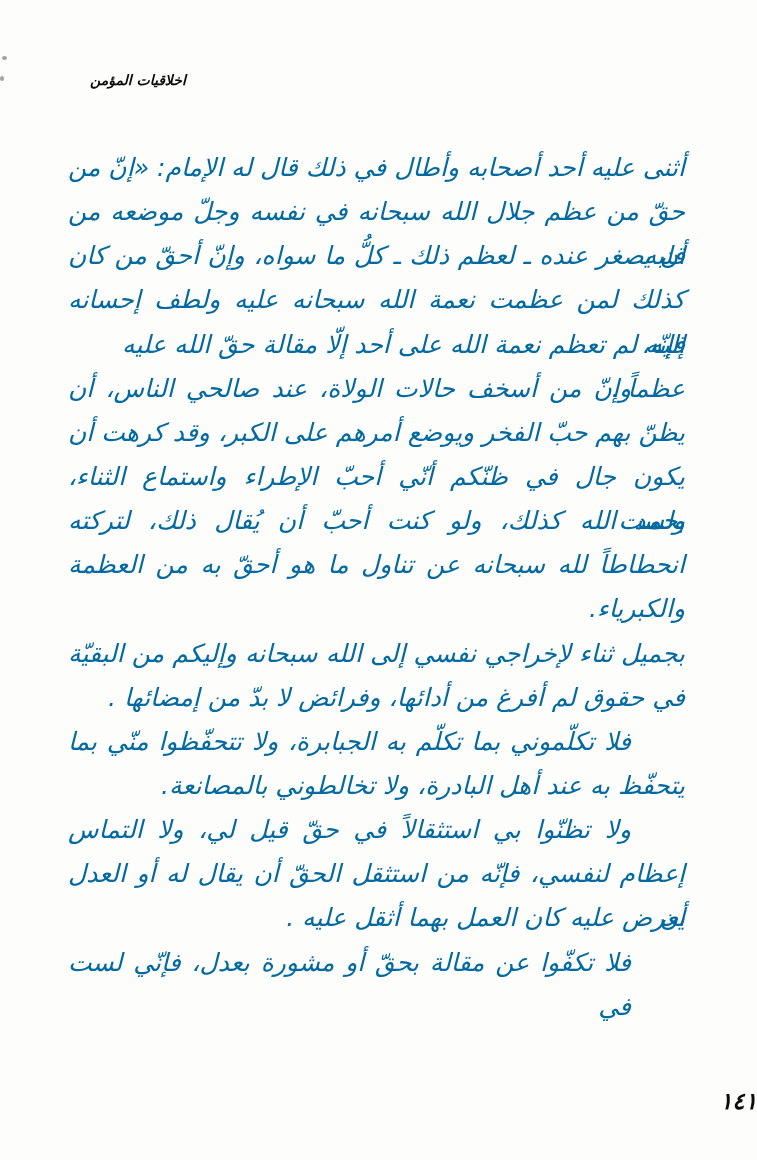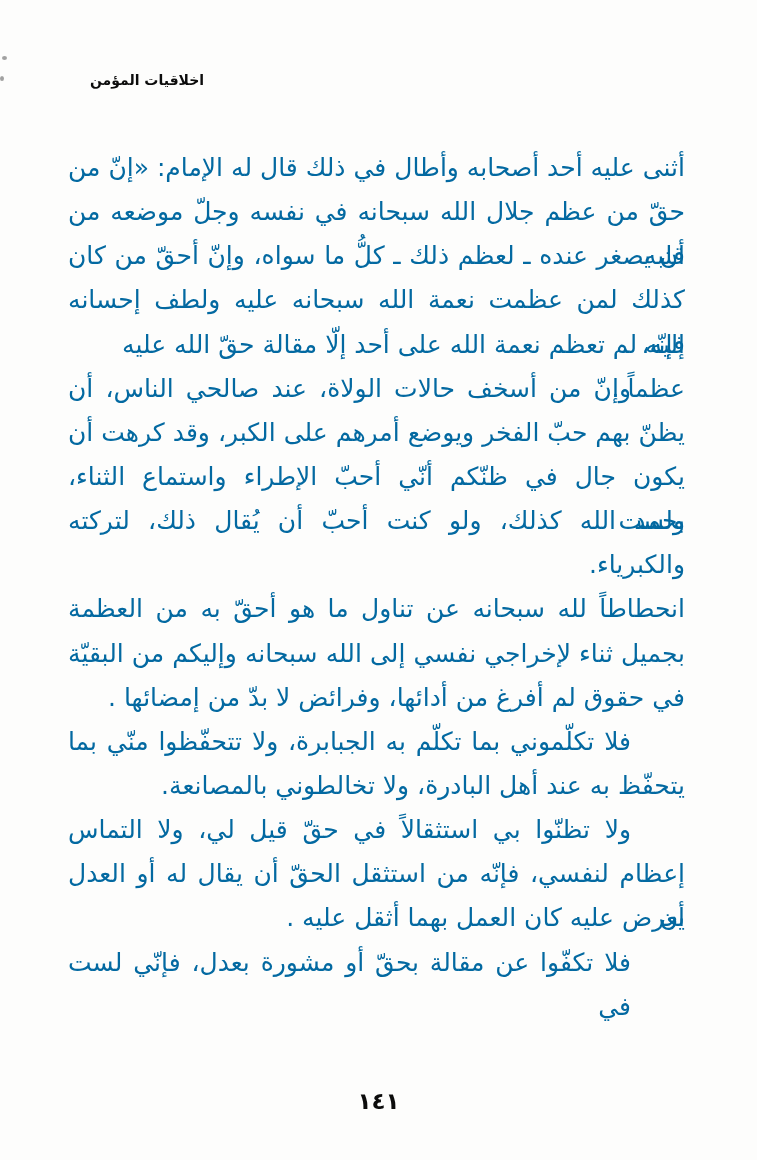--- a/index.html
+++ b/index.html
@@ -8,20 +8,21 @@
     background: #ffffff;
   }
   .page {
     position: relative;
     width: 757px;
     height: 1160px;
     background: #fdfdfc;
     overflow: hidden;
     font-family: "DejaVu Sans", sans-serif;
     color: #111111;
+    font-style: italic;
   }
   
   .running-header {
     position: absolute;
     top: 72px;
     left: 90px;
     direction: rtl;
     font-size: 14px;
     font-weight: bold;
     color: #0c0c0c;
@@ -58,21 +59,20 @@
   
   .line.ind {
     padding-right: 54px;
   }
   
   .page-number {
     position: absolute;
     top: 1088px;
     left: 0;
     right: 0;
-    text-align: center;
     direction: rtl;
     font-size: 23px;
     font-weight: bold;
     color: #0c0c0c;
   }
   
   .speck {
     position: absolute;
     background: #555;
     border-radius: 50%;
@@ -93,22 +93,22 @@
   <div class="text-block">
       <div class="line j">أثنى عليه أحد أصحابه وأطال في ذلك قال له الإمام: «إنّ من</div>
       <div class="line j">حقّ من عظم جلال الله سبحانه في نفسه وجلّ موضعه من قلبه</div>
       <div class="line j">أن يصغر عنده ـ لعظم ذلك ـ كلُّ ما سواه، وإنّ أحقّ من كان</div>
       <div class="line j">كذلك لمن عظمت نعمة الله سبحانه عليه ولطف إحسانه إليه،</div>
       <div class="line s">فإنّه لم تعظم نعمة الله على أحد إلّا مقالة حقّ الله عليه عظماً .</div>
       <div class="line j ind">وإنّ من أسخف حالات الولاة، عند صالحي الناس، أن</div>
       <div class="line j">يظنّ بهم حبّ الفخر ويوضع أمرهم على الكبر، وقد كرهت أن</div>
       <div class="line j">يكون جال في ظنّكم أنّي أحبّ الإطراء واستماع الثناء، ولست</div>
       <div class="line j">بحمد الله كذلك، ولو كنت أحبّ أن يُقال ذلك، لتركته</div>
+      <div class="line j">انحطاطاً لله سبحانه عن تناول ما هو أحقّ به من العظمة</div>
       <div class="line s">والكبرياء.</div>
-      <div class="line j">انحطاطاً لله سبحانه عن تناول ما هو أحقّ به من العظمة</div>
       <div class="line j">بجميل ثناء لإخراجي نفسي إلى الله سبحانه وإليكم من البقيّة</div>
       <div class="line s">في حقوق لم أفرغ من أدائها، وفرائض لا بدّ من إمضائها .</div>
       <div class="line j ind">فلا تكلّموني بما تكلّم به الجبابرة، ولا تتحفّظوا منّي بما</div>
       <div class="line s">يتحفّظ به عند أهل البادرة، ولا تخالطوني بالمصانعة.</div>
       <div class="line j ind">ولا تظنّوا بي استثقالاً في حقّ قيل لي، ولا التماس</div>
       <div class="line j">إعظام لنفسي، فإنّه من استثقل الحقّ أن يقال له أو العدل أن</div>
       <div class="line s">يعرض عليه كان العمل بهما أثقل عليه .</div>
       <div class="line j ind">فلا تكفّوا عن مقالة بحقّ أو مشورة بعدل، فإنّي لست في</div>
     </div>
 

